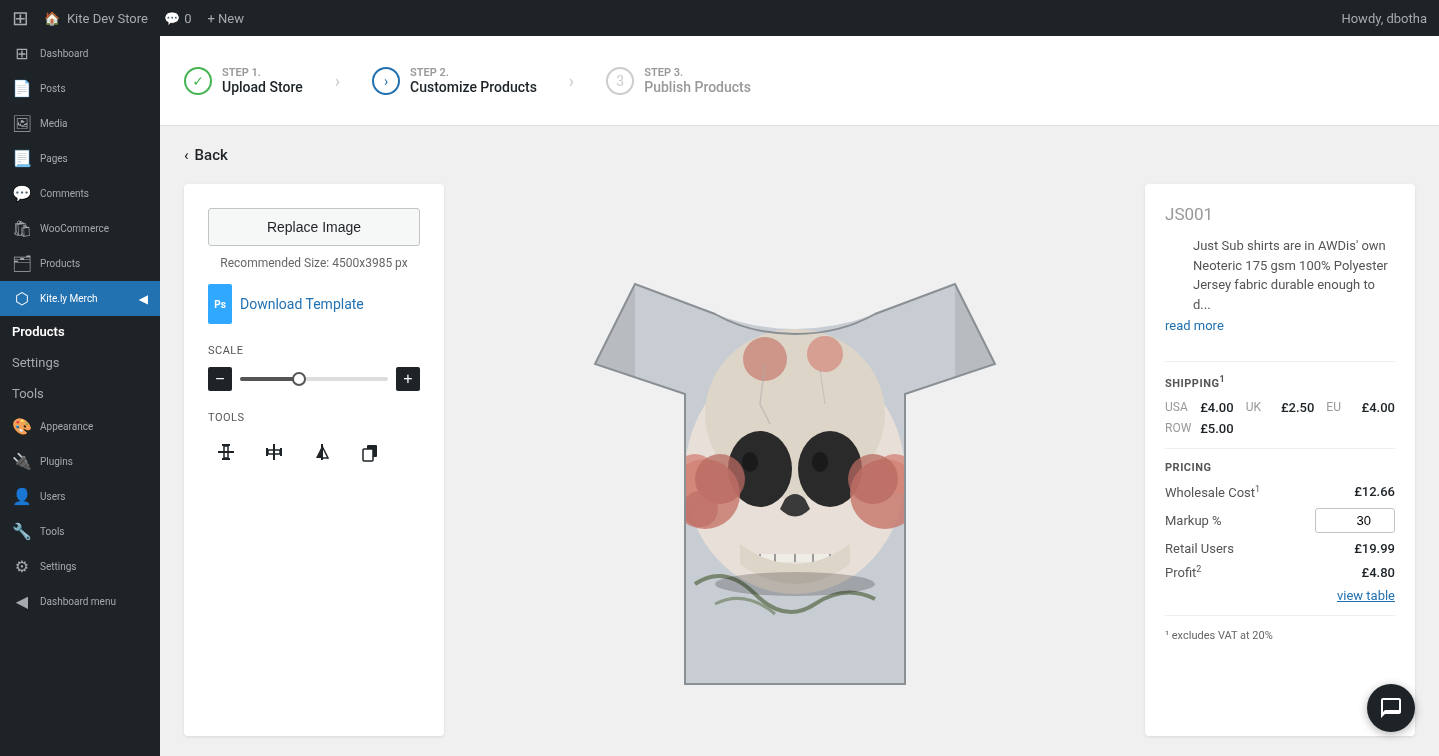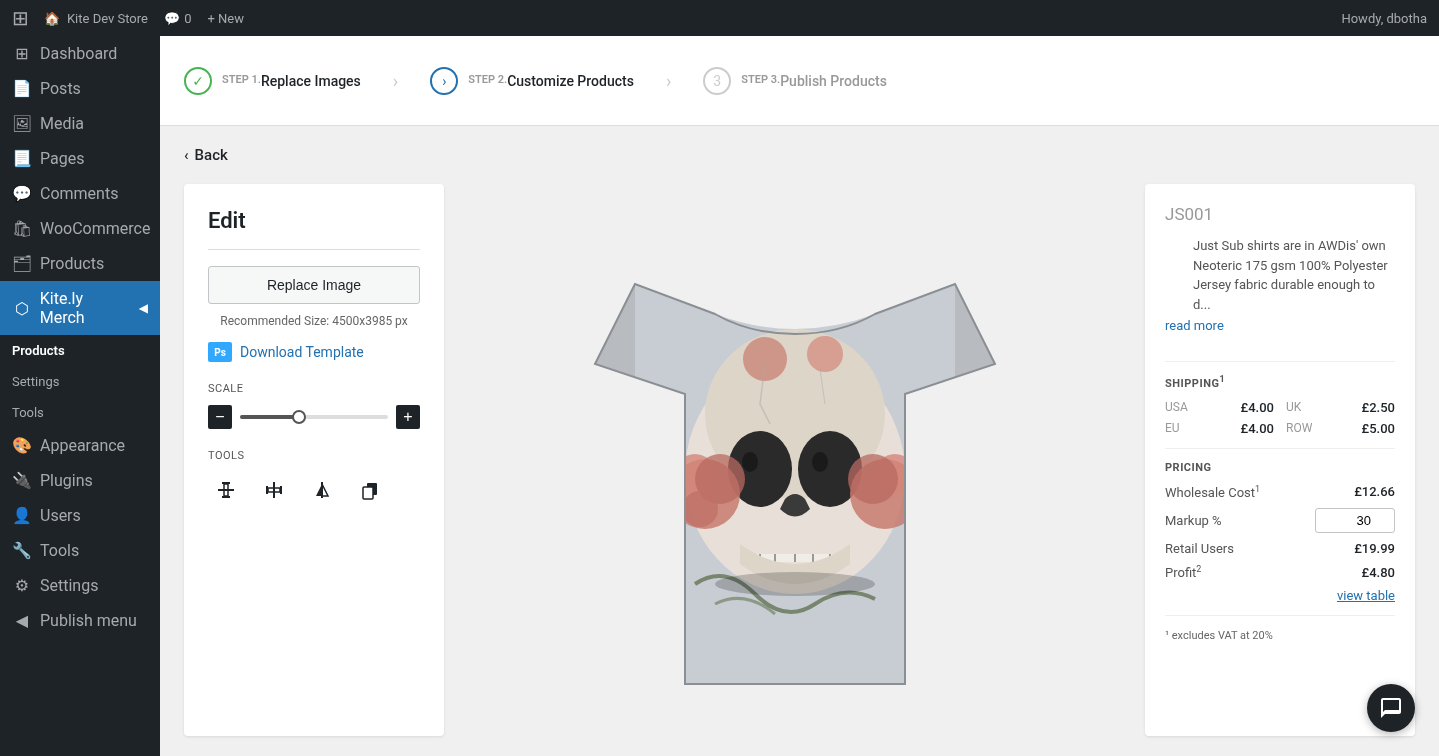--- a/index.html
+++ b/index.html
@@ -40,21 +40,21 @@
       display: flex;
       align-items: center;
       gap: 8px;
       padding: 8px 12px;
       cursor: pointer;
       color: #a7aaad;
       text-decoration: none;
       transition: background 0.15s;
     }
     .sidebar-item .icon { font-size: 16px; width: 20px; text-align: center; }
-    .sidebar-item-label { font-size: 16px; }
+    .sidebar-item-label { font-size: 10px; }
 
     .kitely-section {
       background: #2271b1;
     }
     .kitely-section .sidebar-item { color: #fff; }
     .kitely-section .sidebar-item .icon { color: #fff; }
 
     .kitely-sub { background: #1d2327; }
     .kitely-sub .sidebar-item { color: #a7aaad; padding-left: 12px; }
     .kitely-sub .sidebar-item.current { color: #fff; font-weight: 600; }
@@ -102,21 +102,21 @@
       background: #fff;
     }
     .step-circle.active {
       border-color: #2271b1;
       color: #2271b1;
     }
     .step-circle.inactive {
       border-color: #ccc;
       color: #ccc;
     }
-    .step-info { display: flex; flex-direction: row; }
+    .step-info { display: flex; flex-direction: column; }
     .step-number { font-size: 11px; color: #999; font-weight: 600; text-transform: uppercase; }
     .step-name { font-size: 14px; color: #1d2327; font-weight: 500; }
     .step-name.inactive { color: #999; }
     .step-arrow { color: #ccc; font-size: 18px; }
 
     
     .page-body {
       flex: 1;
       overflow-y: auto;
       padding: 20px 24px;
@@ -183,21 +183,21 @@
       align-items: center;
       gap: 8px;
       color: #2271b1;
       font-size: 14px;
       cursor: pointer;
       text-decoration: none;
       margin-bottom: 20px;
     }
     .ps-icon {
       width: 24px;
-      height: 20px;
+      height: 40px;
       background: #31a8ff;
       color: #fff;
       font-size: 10px;
       font-weight: bold;
       display: flex;
       align-items: center;
       justify-content: center;
       border-radius: 2px;
       flex-shrink: 0;
     }
@@ -333,21 +333,21 @@
     .shipping-section-title {
       font-size: 11px;
       font-weight: 700;
       color: #555;
       text-transform: uppercase;
       letter-spacing: 0.5px;
       margin-bottom: 10px;
     }
     .shipping-grid {
       display: grid;
-      grid-template-columns: 1fr 1fr;
+      grid-template-columns: 1fr 1fr 1fr;
       gap: 6px 12px;
       margin-bottom: 12px;
     }
     .shipping-row {
       display: flex;
       align-items: center;
       justify-content: space-between;
       font-size: 13px;
     }
     .shipping-country { color: #999; font-size: 12px; }
@@ -498,33 +498,33 @@
     <div class="sidebar-item">
       <span class="icon">🔧</span>
       <span class="sidebar-item-label">Tools</span>
     </div>
     <div class="sidebar-item">
       <span class="icon">⚙</span>
       <span class="sidebar-item-label">Settings</span>
     </div>
     <div class="sidebar-item">
       <span class="icon">◀</span>
-      <span class="sidebar-item-label">Publish menu</span>
+      <span class="sidebar-item-label">Dashboard menu</span>
     </div>
   </nav>
 
   <div class="main-content">
 
     <div class="steps-bar">
 
       <div class="step">
         <div class="step-circle done">✓</div>
         <div class="step-info">
           <span class="step-number">STEP 1.</span>
-          <span class="step-name">Replace Images</span>
+          <span class="step-name">Upload Store</span>
         </div>
       </div>
       <span class="step-arrow">›</span>
 
       <div class="step">
         <div class="step-circle active">›</div>
         <div class="step-info">
           <span class="step-number">STEP 2.</span>
           <span class="step-name">Customize Products</span>
         </div>
@@ -543,21 +543,20 @@
     <div class="page-body">
 
       <div class="back-btn">
         <span>‹</span>
         <span>Back</span>
       </div>
 
       <div class="content-row">
 
         <div class="edit-panel">
-          <div class="edit-title">Edit</div>
 
           <button class="replace-image-btn">Replace Image</button>
 
           <div class="recommended-size">Recommended Size: 4500x3985 px</div>
 
           <a class="download-template">
             <div class="ps-icon">Ps</div>
             <span>Download Template</span>
           </a>
 

